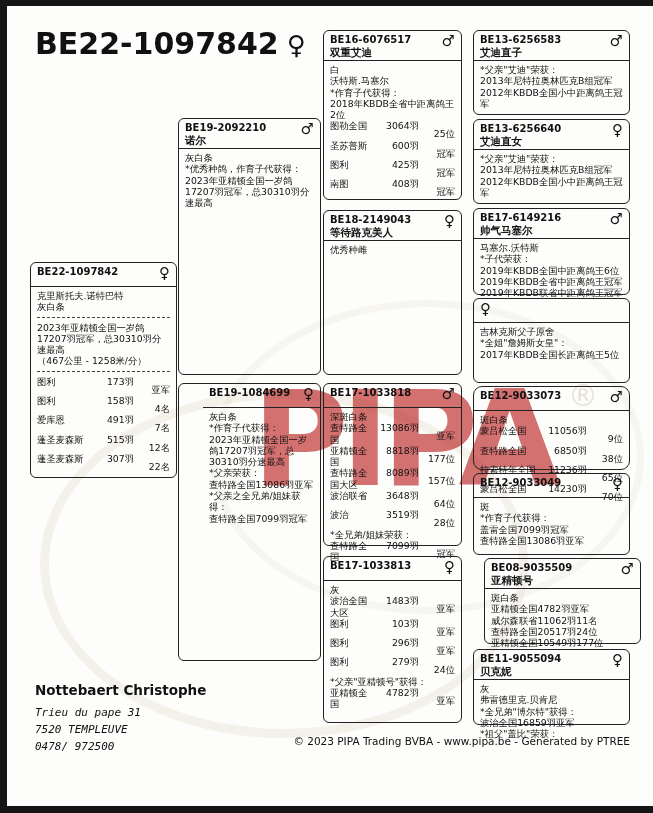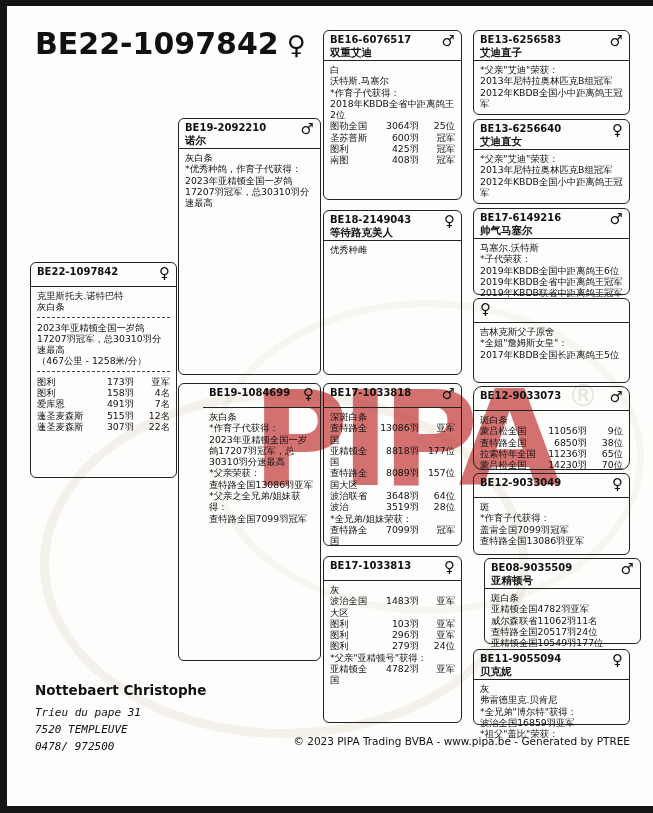--- a/index.html
+++ b/index.html
@@ -28,21 +28,21 @@
   .box-header{display:flex;justify-content:space-between;align-items:flex-start;
               border-bottom:1px solid #222;padding:2px 6px 1px 6px;min-height:20px;}
   .box-ring{font-size:10px;font-weight:700;line-height:13px;text-align:right;}
   .box-name{font-size:10.5px;font-weight:700;line-height:13px;}
   .box-sex{font-size:15px;font-weight:700;line-height:15px;padding-top:1px;}
   .box-body{padding:3px 6px;font-size:9.3px;line-height:11.3px;}
   .box-body .line{white-space:normal;}
   .box-body .row{display:flex;}
   .box-body .row .race{flex:1;}
   .box-body .row .count{width:46px;text-align:right;white-space:nowrap;}
-  .box-body .row .place{width:36px;text-align:right;white-space:nowrap;}
+  .box-body .row .place{width:36px;text-align:right;white-space:nowrap;margin-top:8px;}
   .box-body .sep{border-top:1px dashed #444;margin:4px 0;}
   
   .b-subject{left:30px;top:262px;width:147px;height:216px;}
   .b-sire{left:178px;top:118px;width:143px;height:257px;}
   .b-dam{left:178px;top:383px;width:143px;height:278px;padding-left:24px;}
   .b-sire_sire{left:323px;top:30px;width:139px;height:170px;}
   .b-sire_dam{left:323px;top:210px;width:139px;height:165px;}
   .b-dam_sire{left:323px;top:383px;width:139px;height:163px;}
   .b-dam_dam{left:323px;top:556px;width:139px;height:167px;}
   .b-sire_sire_sire{left:473px;top:30px;width:157px;height:85px;}

